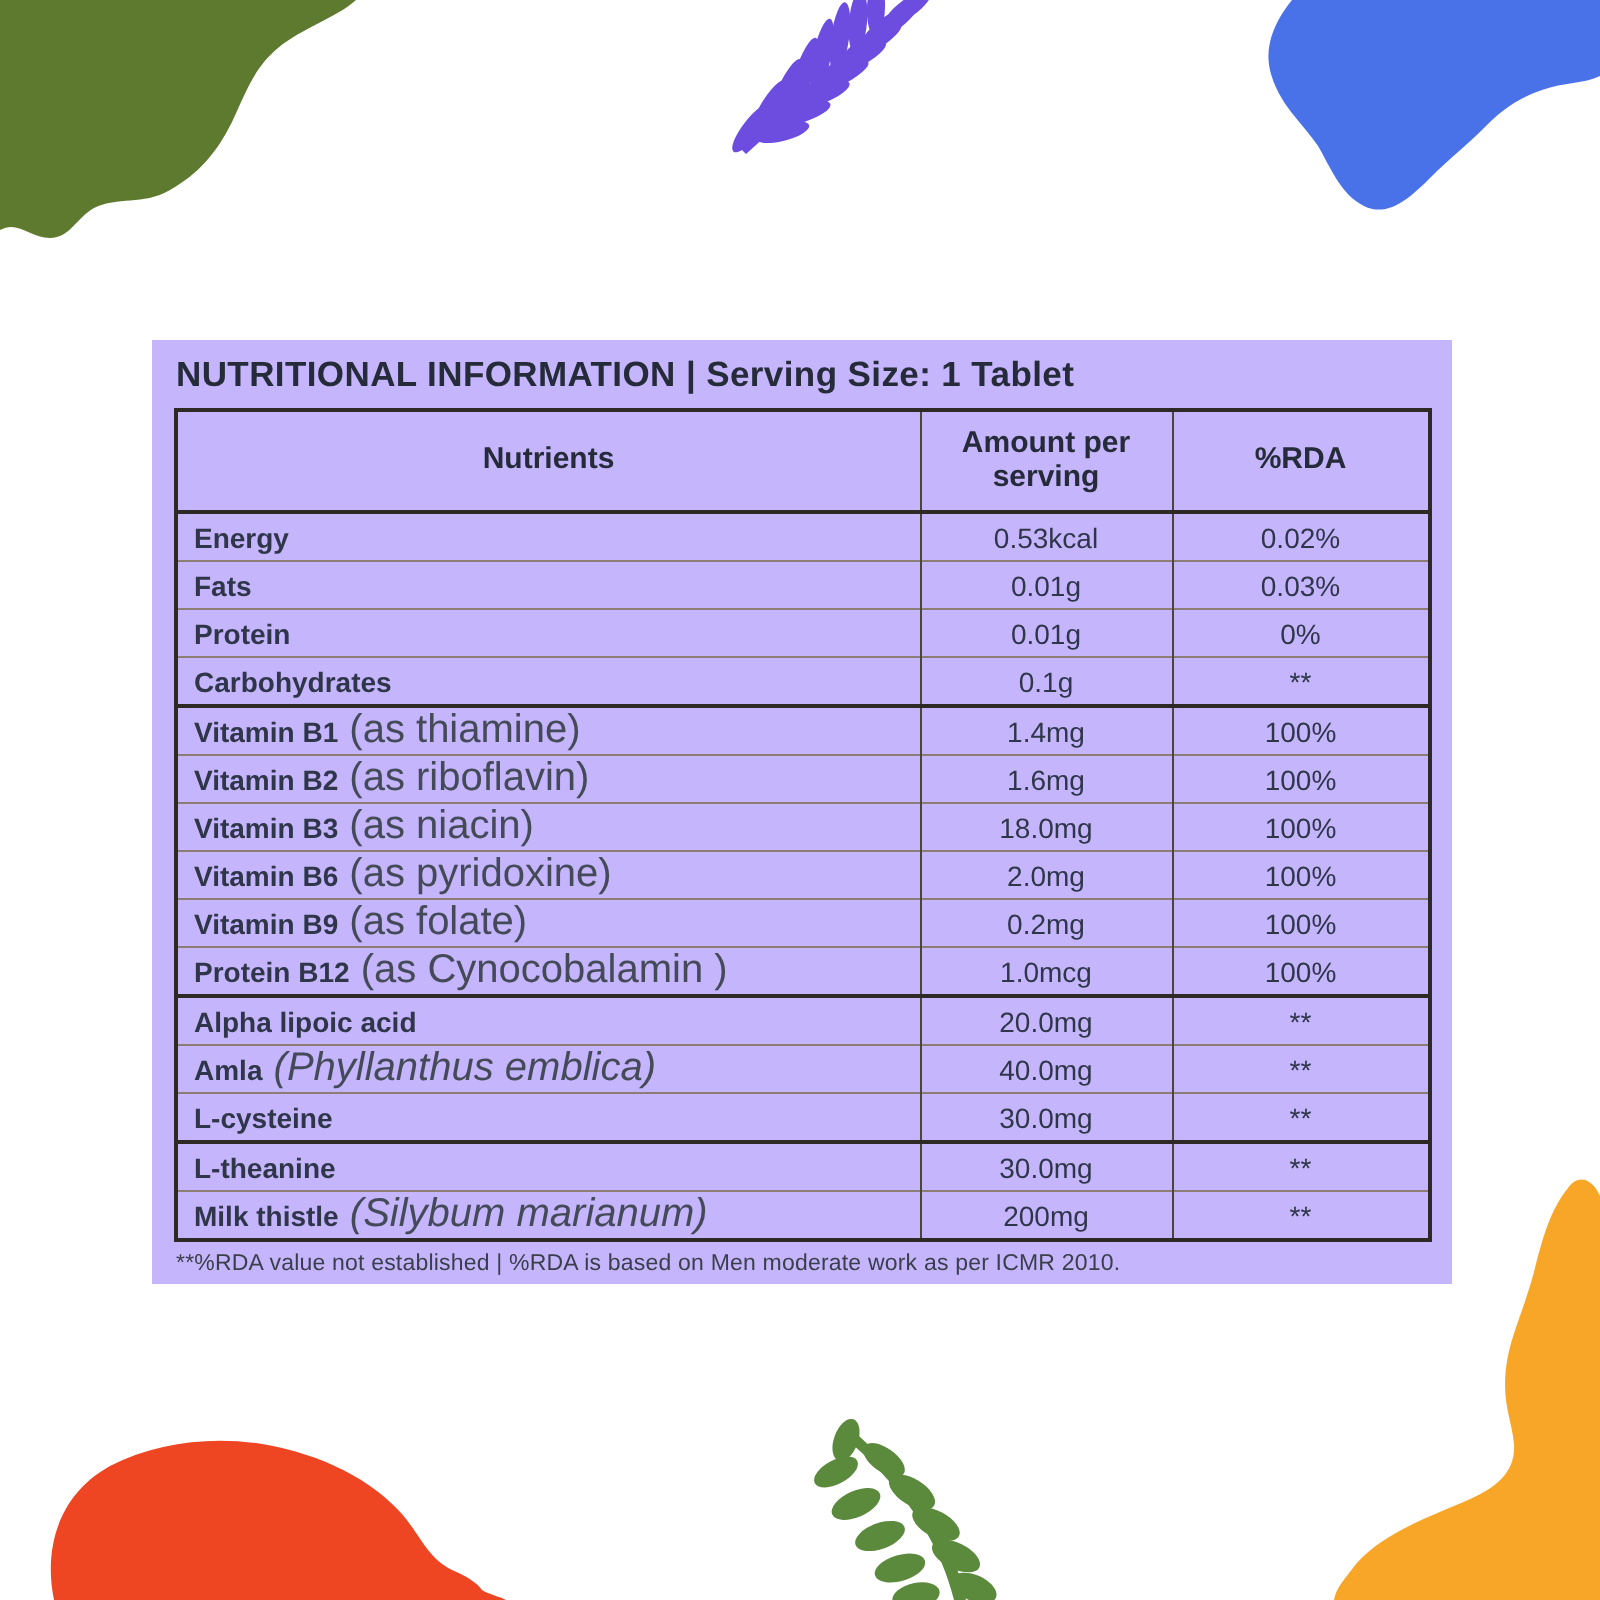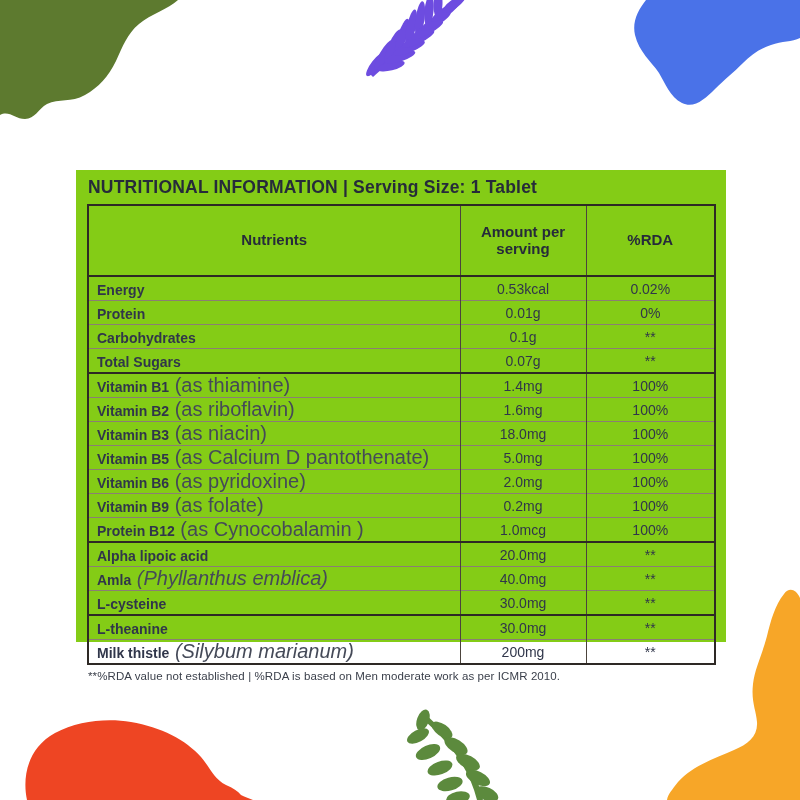--- a/index.html
+++ b/index.html
@@ -27,21 +27,21 @@
     border-collapse:collapse;table-layout:fixed;width:627px;
     border:2px solid #2e2925;
     background:transparent;
   }
   table.nutrition col.c-name{width:372px;}
   table.nutrition col.c-amt{width:126px;}
   table.nutrition col.c-rda{width:129px;}
   table.nutrition th{
     font-size:15px;font-weight:bold;color:#262b3a;text-align:center;
     border-bottom:2px solid #2e2925;
-    padding:18px 4px;height:33px;line-height:1.1;
+    padding:8px 4px;height:33px;line-height:1.1;
     vertical-align:middle;
   }
   table.nutrition th:nth-child(2){padding:2px 14px;}
   table.nutrition td{
     height:18.5px;padding:0 8px;vertical-align:middle;
     font-size:14px;color:#30364a;
     border-top:1px solid #8b7e74;
     overflow:hidden;white-space:nowrap;
   }
   table.nutrition th + th, table.nutrition td + td{border-left:1.5px solid #4c443d;}
@@ -106,21 +106,21 @@
     <ellipse cx="88" cy="70" rx="6.5" ry="13" transform="rotate(-64 88 70)"></ellipse>
     <ellipse cx="68" cy="90" rx="6.5" ry="12" transform="rotate(78 68 90)"></ellipse>
     <ellipse cx="97" cy="86" rx="6.5" ry="12" transform="rotate(-66 97 86)"></ellipse>
   </g>
 </svg>
 
 <svg class="decoration" style="left:640px;top:580px" width="160" height="220" viewBox="0 0 160 220">
   <path d="M160,18 C156,9 149,7 144,14 C135,25 131,40 127,56 C121,78 115,88 113,104 C111,122 116,130 117,142 C118,156 108,164 94,170 C76,178 52,186 38,202 C32,210 28,214 27,220 H160 Z" fill="#f7a628"></path>
 </svg>
 
-<div class="card" style="background: #84cc16;">
+<div class="card" style="background: #c4b5fd;">
   <div class="card-title">NUTRITIONAL INFORMATION | Serving Size: 1 Tablet</div>
 
   <table class="nutrition">
     <colgroup>
         <col class="c-name">
         <col class="c-amt">
         <col class="c-rda">
       </colgroup>
     <thead>
       <tr>
@@ -129,55 +129,50 @@
         <th>%RDA</th>
       </tr>
     </thead>
     <tbody>
         <tr>
     <td class="name-cell"><span>Energy</span><span class="sub"></span></td>
     <td class="amount-cell">0.53kcal</td>
     <td class="rda-cell">0.02%</td>
   </tr>
         <tr>
+    <td class="name-cell"><span>Fats</span><span class="sub"></span></td>
+    <td class="amount-cell">0.01g</td>
+    <td class="rda-cell">0.03%</td>
+  </tr>
+        <tr>
     <td class="name-cell"><span>Protein</span><span class="sub"></span></td>
     <td class="amount-cell">0.01g</td>
     <td class="rda-cell">0%</td>
   </tr>
         <tr>
     <td class="name-cell"><span>Carbohydrates</span><span class="sub"></span></td>
     <td class="amount-cell">0.1g</td>
     <td class="rda-cell">**</td>
   </tr>
-        <tr>
-    <td class="name-cell"><span>Total Sugars</span><span class="sub"></span></td>
-    <td class="amount-cell">0.07g</td>
-    <td class="rda-cell">**</td>
-  </tr>
         <tr class="section-start">
     <td class="name-cell"><span>Vitamin B1</span><span class="sub"> (as thiamine)</span></td>
     <td class="amount-cell">1.4mg</td>
     <td class="rda-cell">100%</td>
   </tr>
         <tr>
     <td class="name-cell"><span>Vitamin B2</span><span class="sub"> (as riboflavin)</span></td>
     <td class="amount-cell">1.6mg</td>
     <td class="rda-cell">100%</td>
   </tr>
         <tr>
     <td class="name-cell"><span>Vitamin B3</span><span class="sub"> (as niacin)</span></td>
     <td class="amount-cell">18.0mg</td>
     <td class="rda-cell">100%</td>
   </tr>
         <tr>
-    <td class="name-cell"><span>Vitamin B5</span><span class="sub"> (as Calcium D pantothenate)</span></td>
-    <td class="amount-cell">5.0mg</td>
-    <td class="rda-cell">100%</td>
-  </tr>
-        <tr>
     <td class="name-cell"><span>Vitamin B6</span><span class="sub"> (as pyridoxine)</span></td>
     <td class="amount-cell">2.0mg</td>
     <td class="rda-cell">100%</td>
   </tr>
         <tr>
     <td class="name-cell"><span>Vitamin B9</span><span class="sub"> (as folate)</span></td>
     <td class="amount-cell">0.2mg</td>
     <td class="rda-cell">100%</td>
   </tr>
         <tr>

